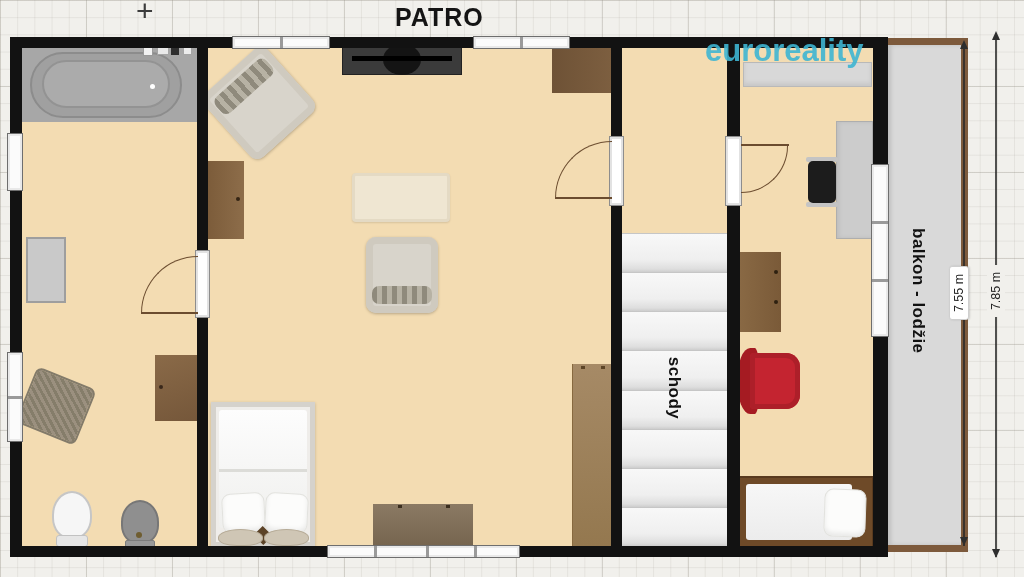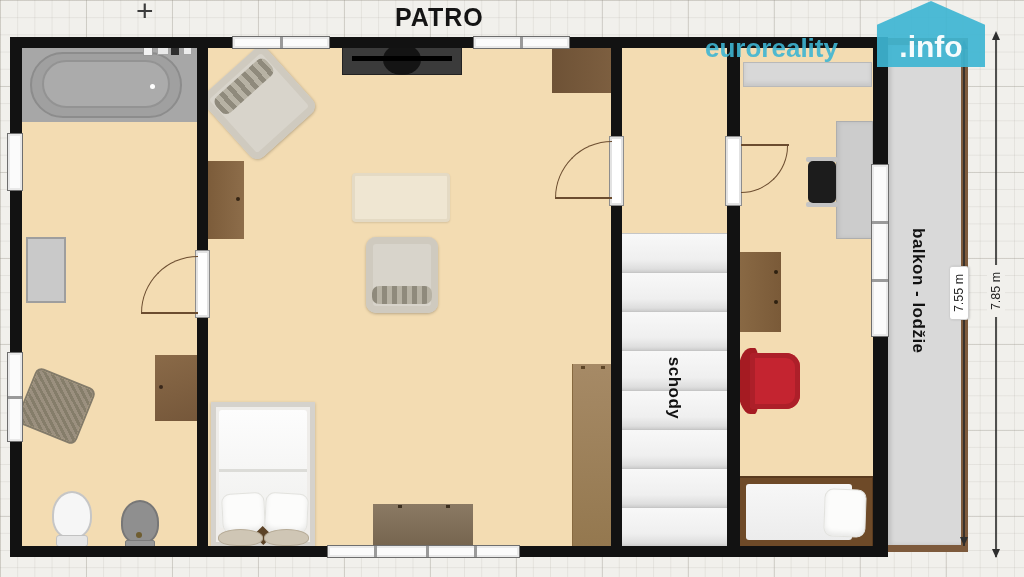--- a/index.html
+++ b/index.html
@@ -38,21 +38,21 @@
   .arr.up{border-bottom:9px solid #2e2e2e;}
   .arr.dn{border-top:9px solid #2e2e2e;}
   .dim-label{position:absolute;font-size:12.5px;color:#222;text-align:center;transform:rotate(-90deg);white-space:nowrap;line-height:18px;}
   .dim-label.boxed{background:#fff;border:1px solid #cfcfcf;border-radius:3px;box-shadow:0 1px 2px rgba(0,0,0,.15);}
   .tread{flex:1;background:linear-gradient(180deg,#f8f8f8 0%,#efefef 68%,#dedede 92%,#cdcdcd 100%);border-top:1px solid #c6c6c6;}
   .stairs{position:absolute;display:flex;flex-direction:column;background:#e8e8e8;}
   .chair{position:absolute;background:#d8d4cb;border-radius:10px;box-shadow:inset 0 0 0 7px #cfcabf, 0 1px 3px rgba(0,0,0,.25);}
   .chair-back{position:absolute;left:9%;top:64%;width:82%;height:24%;border-radius:7px;
     background:repeating-linear-gradient(90deg,#8f8a7c 0 5px,#b7b2a4 5px 10px);}
   .pillow{position:absolute;background:#fcfcfb;border:1px solid #e2e2de;border-radius:9px;box-shadow:inset 0 -3px 5px rgba(0,0,0,.08);}
-  .watermark-brand{position:absolute;font-weight:bold;font-size:26px;letter-spacing:0px;color:rgba(62,181,210,.9);}
+  .watermark-brand{position:absolute;font-weight:bold;font-size:31px;letter-spacing:0px;color:rgba(62,181,210,.9);}
   .house{position:absolute;background:rgba(62,181,210,.92);
     clip-path:polygon(50% 0%,100% 36%,100% 100%,0% 100%,0% 36%);
     display:flex;align-items:flex-end;justify-content:center;}
   .house-text{font-weight:bold;font-size:30px;color:rgba(255,255,255,.95);padding-bottom:3px;}
   .crosshair{position:absolute;font-size:30px;font-weight:400;color:#3c3c3c;}
 </style>
 </head>
 <body>
 
 <div id="plan">
@@ -200,17 +200,14 @@
   <div class="arr up" style="left:960px;top:40px;"></div>
   <div class="arr dn" style="left:960px;top:537px;"></div>
   <div class="dim-label boxed" style="left:932px;top:283px;width:52px;height:18px;">7.55 m</div>
 
   <div class="dim-line" style="left:995px;top:35px;height:522px;"></div>
   <div class="arr up" style="left:992px;top:31px;"></div>
   <div class="arr dn" style="left:992px;top:549px;"></div>
   <div class="dim-label" style="left:970px;top:282px;width:52px;height:18px;background:#f1f0ec;">7.85 m</div>
 
   <div class="watermark-brand" style="left:705px;top:33px;">euroreality</div>
-  <div class="house" style="left:877px;top:1px;width:108px;height:66px;">
-    <span class="house-text">.info</span>
-  </div>
 
 </div>
 
 </body></html>

